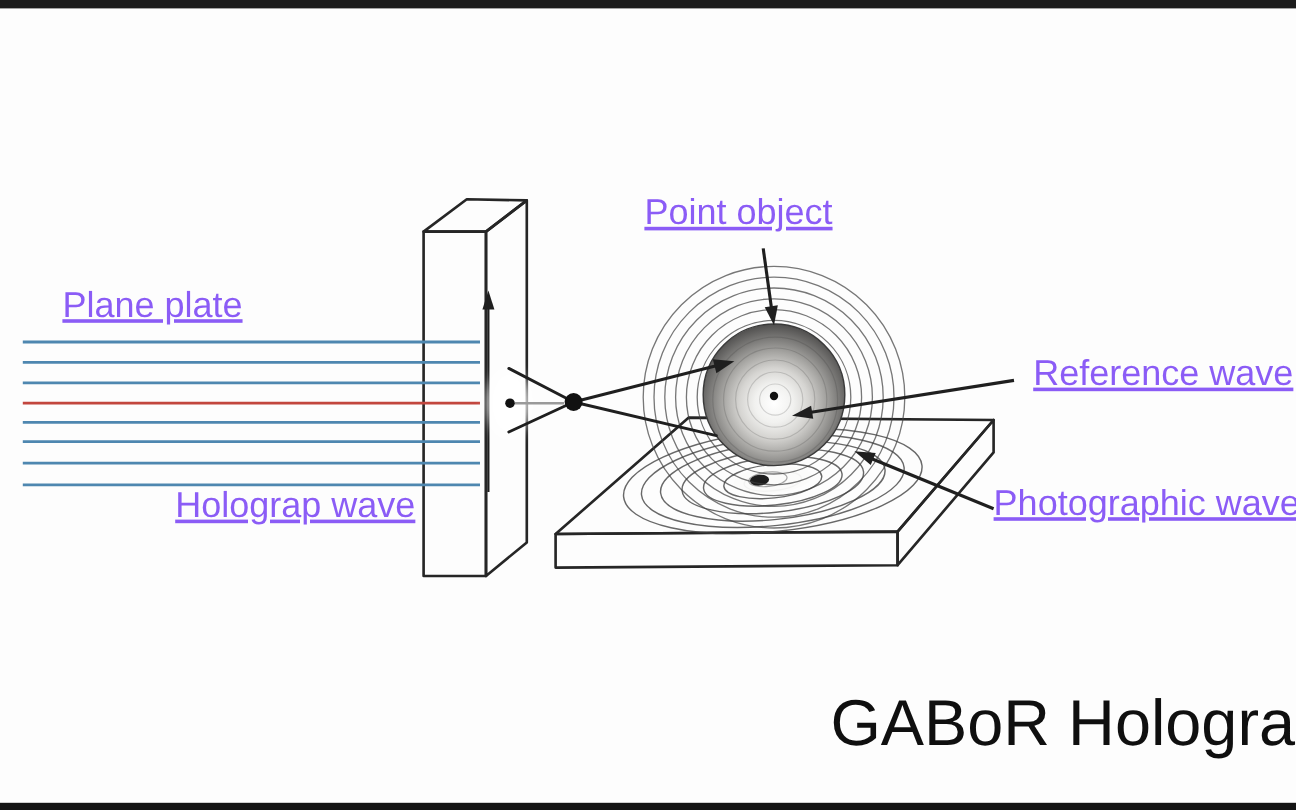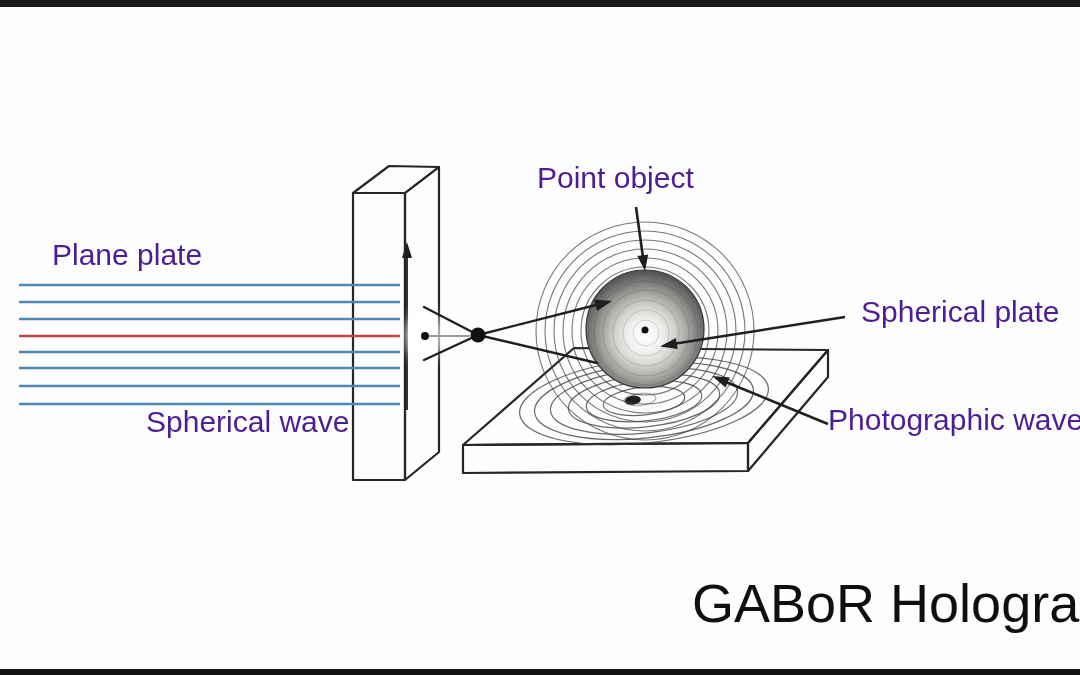--- a/index.html
+++ b/index.html
@@ -5,22 +5,22 @@
   html,body{margin:0;padding:0;background:#ffffff;}
   .stage{
     position:relative;width:1080px;height:675px;overflow:hidden;
     background:#fdfdfd;font-family:"Liberation Sans", sans-serif;
   }
   .bar{position:absolute;left:0;width:1080px;}
   .bar.top{top:0;height:7px;}
   .bar.bottom{top:669px;height:6px;}
   .diagram-svg{position:absolute;left:0;top:0;}
   .lbl{
-    position:absolute;color:#4c1d95;font-size:30px;line-height:1.05;
-    white-space:nowrap;font-family:"Liberation Sans", sans-serif;
+    position:absolute;color:#8b5cf6;font-size:30px;line-height:1.05;
+    white-space:nowrap;font-family:"Liberation Sans", sans-serif;text-decoration:underline;
   }
   .title{
     position:absolute;left:692px;top:572px;font-size:54px;color:#0f0f0f;
     white-space:nowrap;font-family:"Liberation Sans", sans-serif;
   }
   .edge{fill:none;stroke:#262626;stroke-width:2.2;stroke-linejoin:round;}
 </style>
 </head>
 <body>
 
@@ -128,19 +128,19 @@
 
       <line x1="845" y1="317" x2="676" y2="343.5"></line>
       <polygon points="660,346.5 677.7,348.9 675.9,338.1" stroke="none"></polygon>
 
       <line x1="828" y1="424" x2="727" y2="382.5"></line>
       <polygon points="712,376 725.6,387.6 729.8,377.4" stroke="none"></polygon>
     </g>
   </svg>
 
   <div class="lbl" style="left:52px;top:239px;">Plane plate</div>
-  <div class="lbl" style="left:146px;top:406px;">Spherical wave</div>
+  <div class="lbl" style="left:146px;top:406px;">Holograp wave</div>
   <div class="lbl" style="left:537px;top:162px;">Point object</div>
-  <div class="lbl" style="left:861px;top:296px;">Spherical plate</div>
+  <div class="lbl" style="left:861px;top:296px;">Reference wave</div>
   <div class="lbl" style="left:828px;top:404px;">Photographic wave</div>
 
   <div class="title">GABoR Holograp</div>
 </div>
 
 </body></html>

